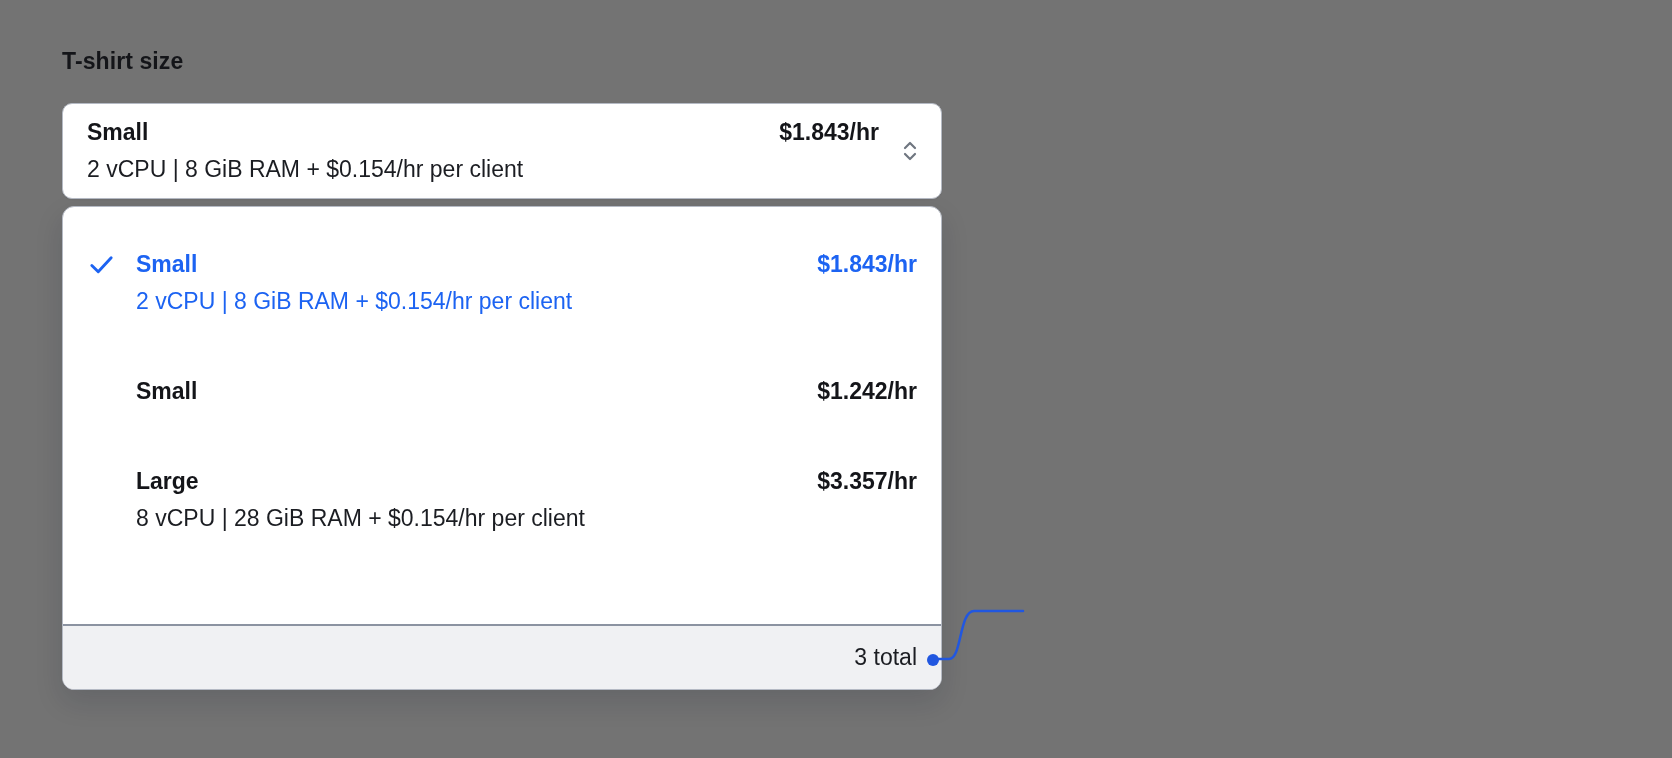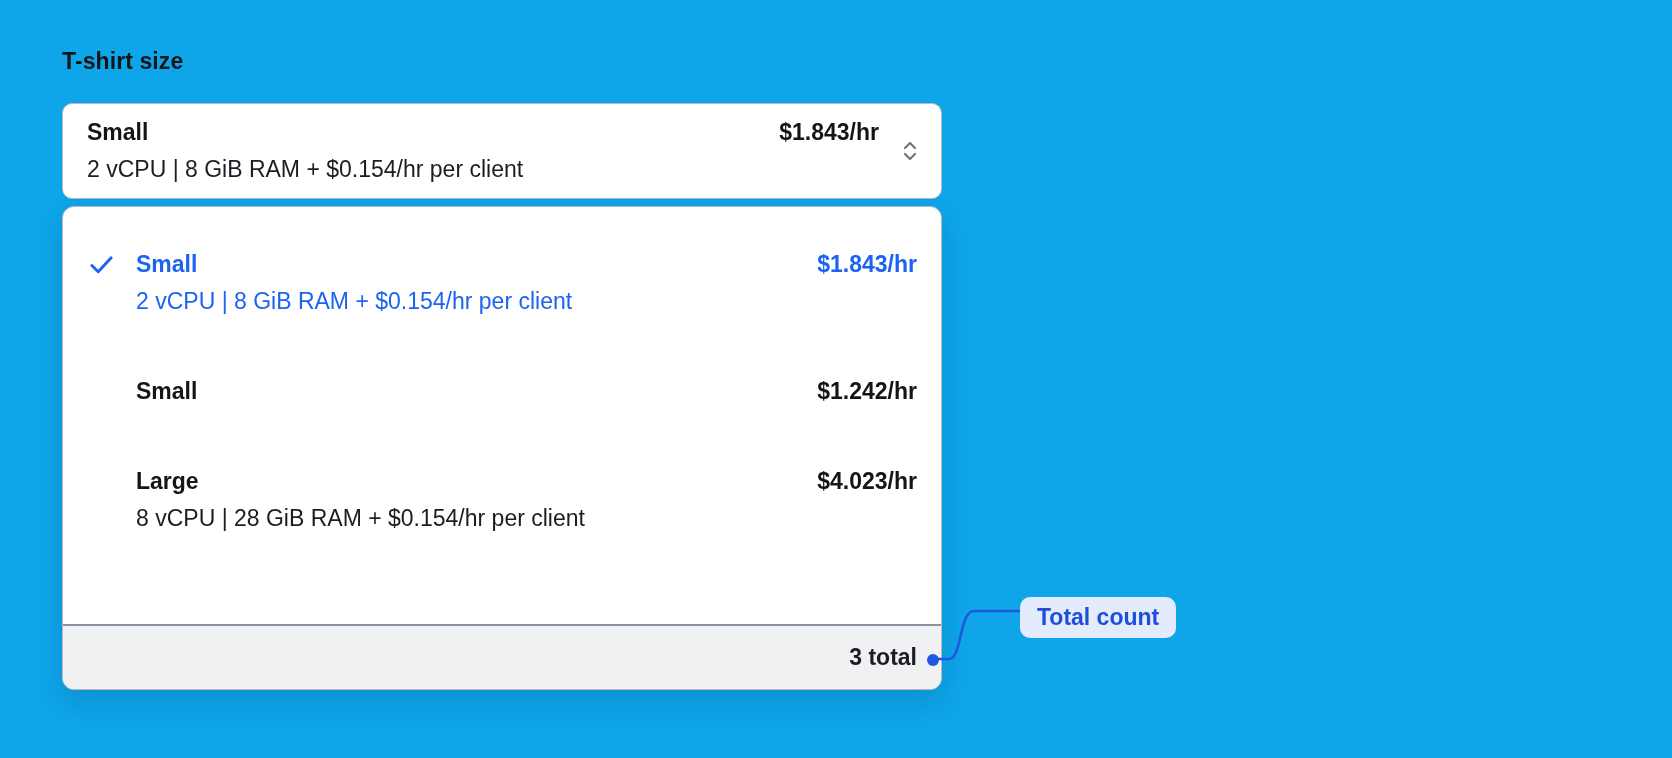--- a/index.html
+++ b/index.html
@@ -5,21 +5,21 @@
   * { margin: 0; padding: 0; box-sizing: border-box; }
   html, body { background: #ffffff; }
   body {
     font-family: "Liberation Sans", "DejaVu Sans", sans-serif;
     color: #17181c;
   }
   .stage {
     position: relative;
     width: 1672px;
     height: 758px;
-    background: #0ea5e9;
+    background: #737373;
     overflow: hidden;
   }
 
   .field-label {
     position: absolute;
     left: 62px;
     top: 48px;
     font-size: 23px;
     font-weight: 700;
     color: #141519;
@@ -113,21 +113,21 @@
     flex: 0 0 auto;
     height: 65px;
     background: #f0f1f3;
     border-top: 2px solid #8b93a1;
     display: flex;
     align-items: center;
     justify-content: flex-end;
     padding-right: 24px;
   }
   .panel-footer .total {
-    font-size: 23px; font-weight: 700; color: #1b1d22;
+    font-size: 23px; font-weight: 400; color: #1b1d22;
   }
 
   
   .anno-dot {
     position: absolute;
     left: 927px;
     top: 654px;
     width: 12px;
     height: 12px;
     border-radius: 50%;
@@ -192,30 +192,29 @@
 
       <div class="option">
         <span class="check"></span>
         <div class="o-title">Small</div>
         <div class="o-price">$1.242/hr</div>
       </div>
 
       <div class="option">
         <span class="check"></span>
         <div class="o-title">Large</div>
-        <div class="o-price">$4.023/hr</div>
+        <div class="o-price">$3.357/hr</div>
         <div class="o-desc">8 vCPU | 28 GiB RAM + $0.154/hr per client</div>
       </div>
 
     </div>
 
     <div class="panel-footer">
       <span class="total">3 total</span>
     </div>
   </div>
 
   <div class="anno-dot"></div>
   <svg class="anno-connector" viewBox="0 0 95 68" fill="none">
     <path d="M2 61 H16 C29 61 26 13 41 13 H90" stroke="#2157e0" stroke-width="2.5" stroke-linecap="round" fill="none"></path>
   </svg>
-  <div class="anno-pill">Total count</div>
 
 </div>
 
 </body></html>

